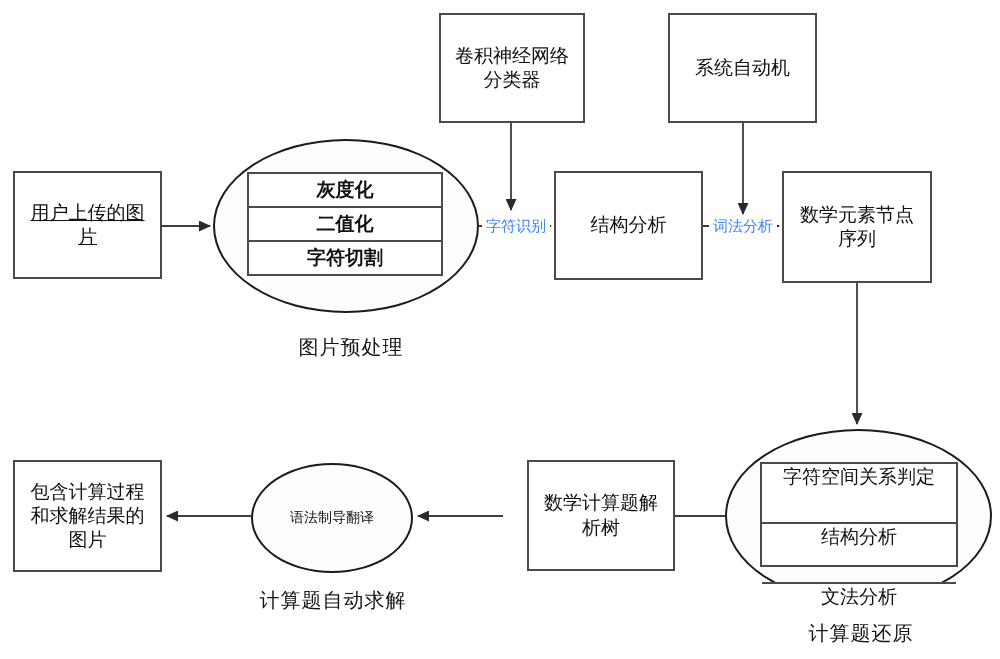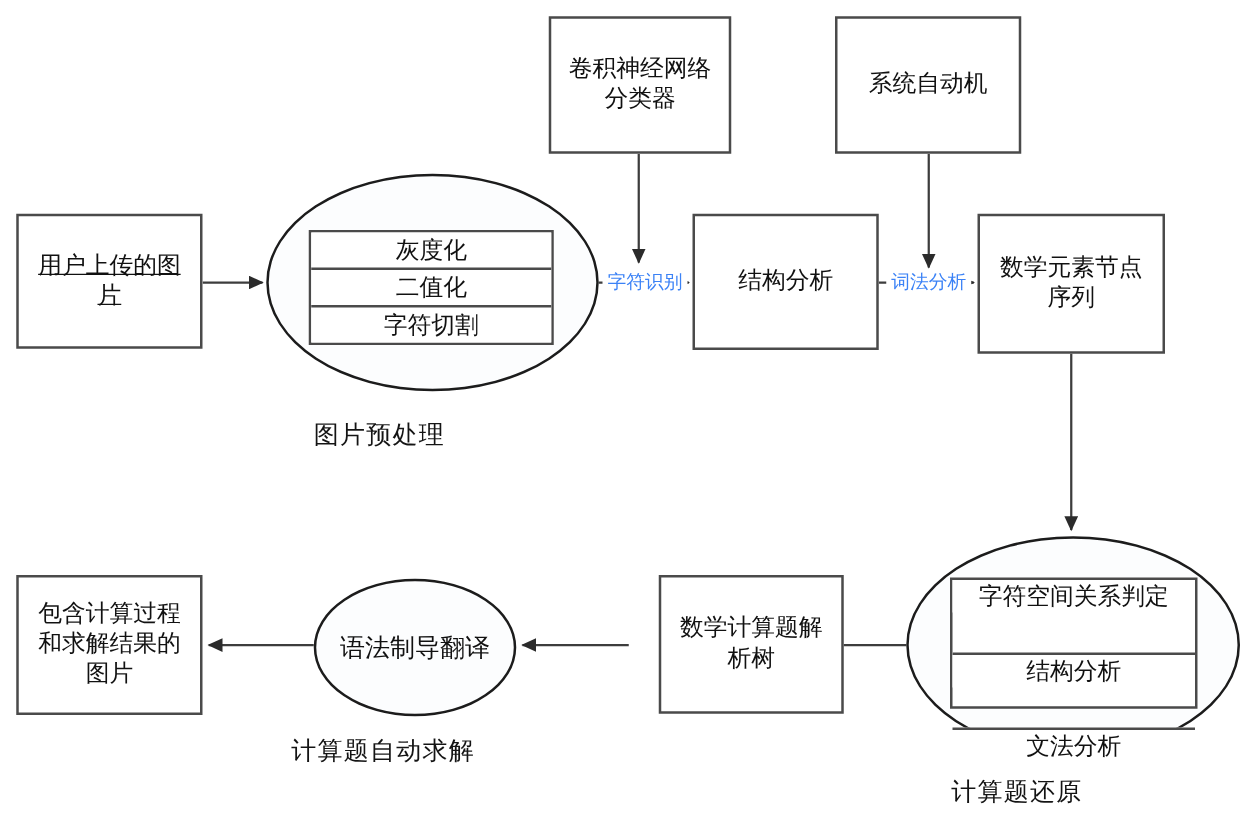--- a/index.html
+++ b/index.html
@@ -37,21 +37,21 @@
     box-sizing: border-box;
     border: 2.5px solid #1c1c1c;
     border-radius: 50%;
     background: #fcfdfe;
     z-index: 2;
     display: flex;
     align-items: center;
     justify-content: center;
   }
   .ellipse .lbl {
-    font-size: 20px;
+    font-size: 14px;
     text-align: right;
   }
   .steps {
     position: absolute;
     box-sizing: border-box;
     border: 2px solid #4a4a4a;
     background: #ffffff;
     display: flex;
     flex-direction: column;
     z-index: 3;
@@ -62,21 +62,21 @@
     align-items: center;
     justify-content: center;
     font-size: 19px;
     border-top: 2px solid #4a4a4a;
     background: #ffffff;
   }
   .step:first-child { border-top: none; }
   .caption {
     position: absolute;
     width: 200px;
-    text-align: left;
+    text-align: center;
     font-size: 20px;
     letter-spacing: 1px;
     color: #141414;
     z-index: 2;
   }
   .edge-label {
     position: absolute;
     width: 68px;
     height: 22px;
     line-height: 22px;
@@ -88,21 +88,21 @@
   }
   
   #node-cnn          { left: 439px; top: 13px;  width: 146px; height: 110px; }
   #node-automaton    { left: 668px; top: 13px;  width: 149px; height: 110px; }
   #node-user-image   { left: 13px;  top: 171px; width: 149px; height: 108px; text-decoration: underline; }
   #node-char-seq     { left: 554px; top: 171px; width: 149px; height: 109px; }
   #node-math-nodes   { left: 782px; top: 171px; width: 150px; height: 112px; }
   #node-parse-tree   { left: 503px; top: 460px; width: 148px; height: 111px; margin-left: 24px; }
   #node-result       { left: 13px;  top: 460px; width: 149px; height: 112px; }
   #ellipse-preprocess{ left: 213px; top: 139px; width: 266px; height: 174px; }
-  #steps-preprocess  { left: 247px; top: 184px; width: 196px; height: 92px; }
+  #steps-preprocess  { left: 247px; top: 172px; width: 196px; height: 104px; font-weight: bold; }
   #caption-preprocess{ left: 251px; top: 334px; }
   #ellipse-restore   { left: 725px; top: 429px; width: 267px; height: 174px; }
   #steps-restore     { left: 760px; top: 462px; width: 198px; height: 105px; gap: 32px; }
   #caption-restore   { left: 761px; top: 620px; }
   #ellipse-translate { left: 251px; top: 463px; width: 162px; height: 110px; }
   #caption-solve     { left: 233px; top: 587px; }
   #edge-label-recognition { left: 482px; top: 215px; }
   #edge-label-lexical     { left: 709px; top: 215px; }
 </style>
 </head>

